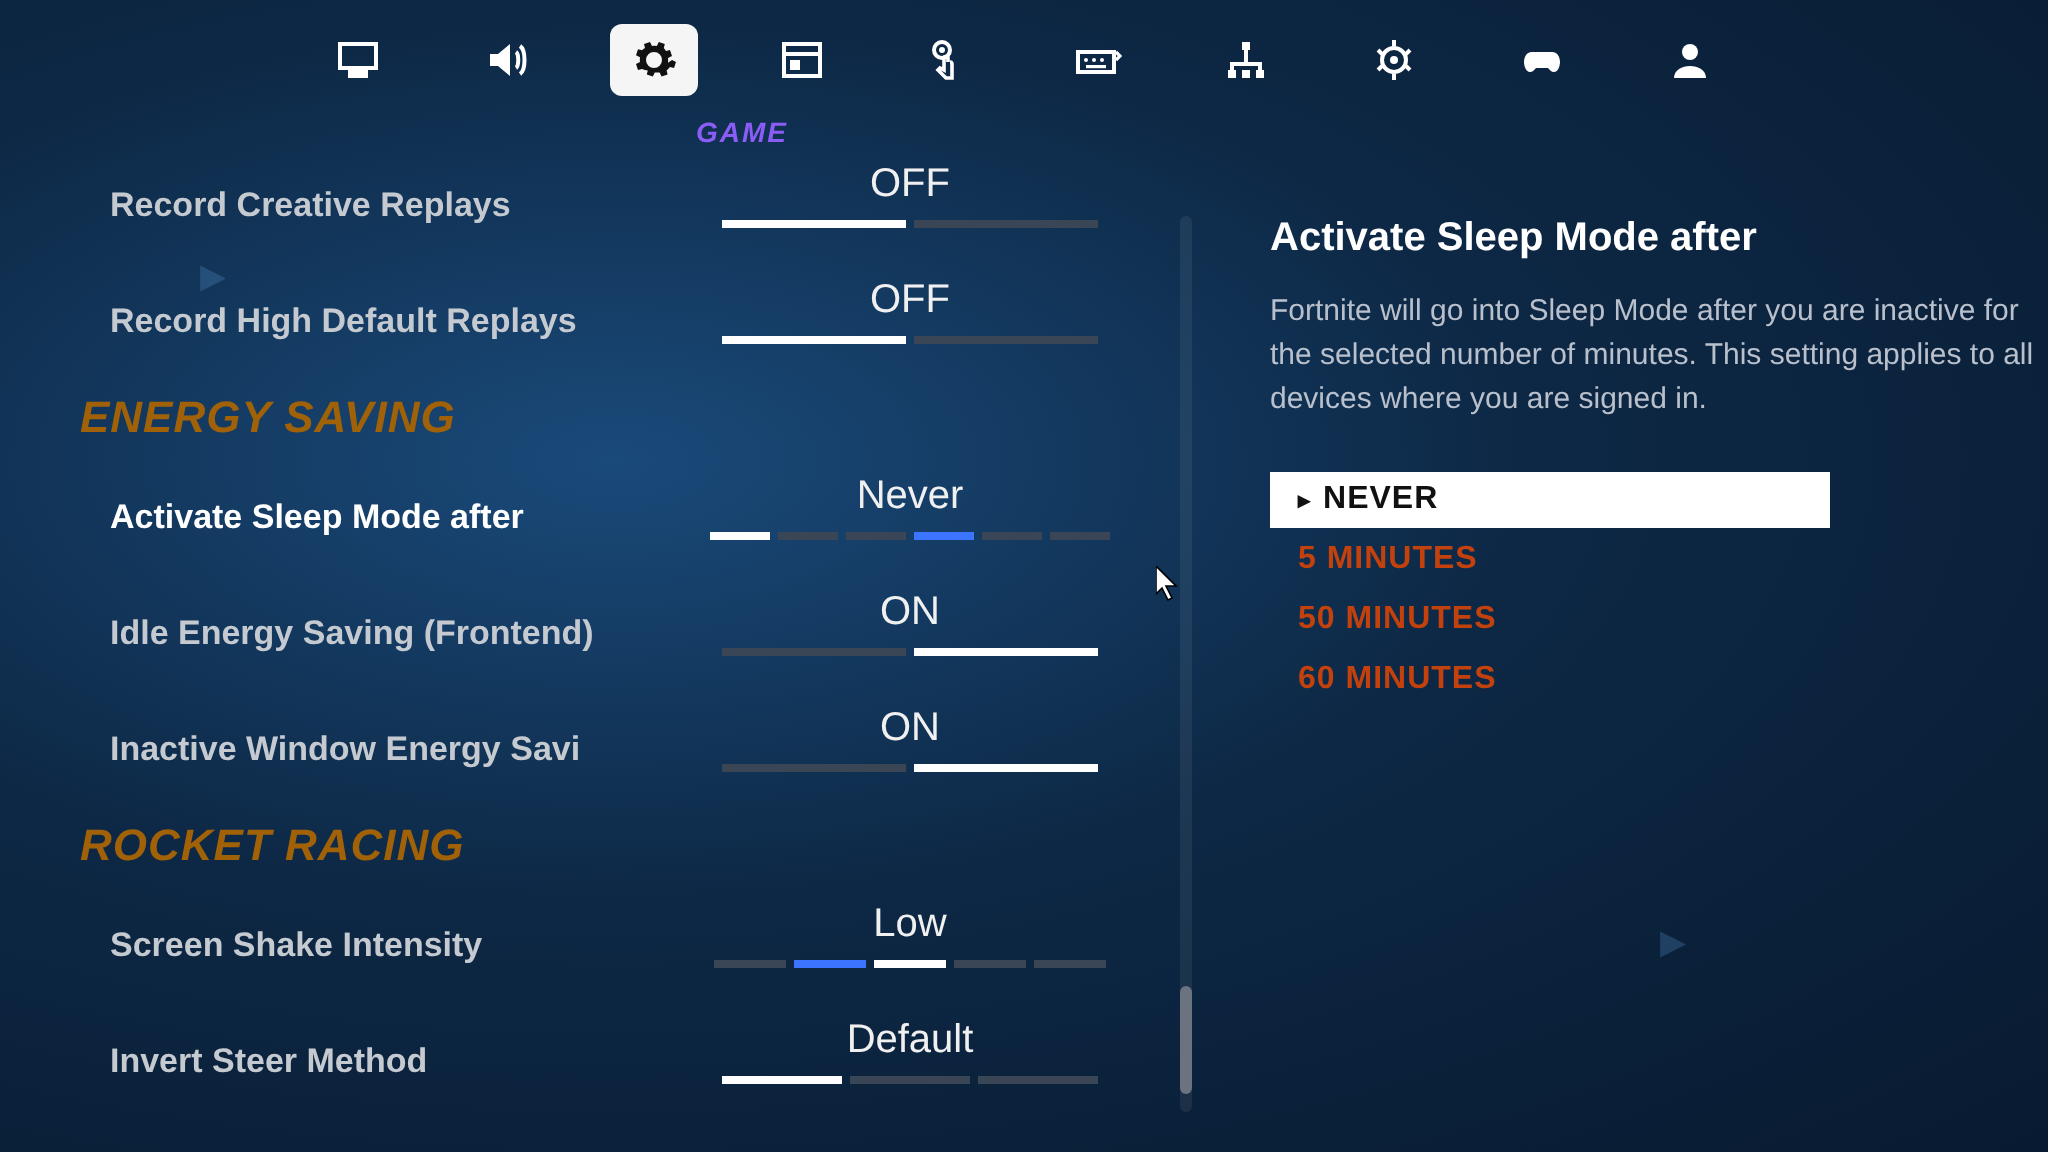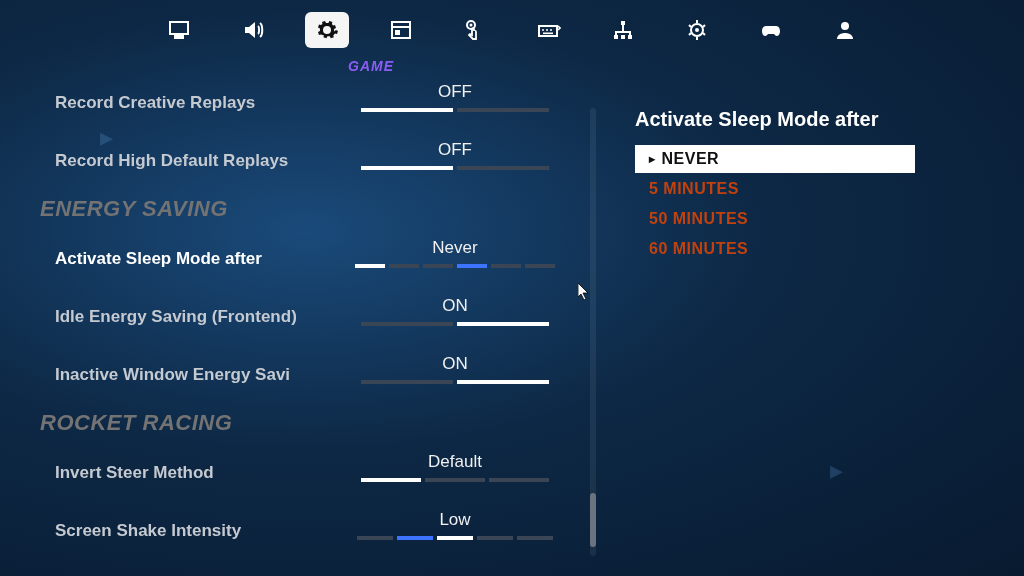--- a/index.html
+++ b/index.html
@@ -64,21 +64,21 @@
     font-weight: 600;
     color: #c5c9d0;
     margin-top: 12px;
   }
   .setting-row.sel .label { color: #ffffff; }
   .setting-row .value-col {
     width: 200px;
     text-align: center;
   }
   .setting-row .value {
-    font-size: 17px;
+    font-size: 20px;
     font-weight: 500;
     color: #f0f0f0;
   }
   .ticks {
     margin-top: 6px;
     display: flex;
     gap: 4px;
     justify-content: center;
   }
   .tick {
@@ -87,21 +87,21 @@
   }
   .tick.on { background: #ffffff; }
   .tick.hl { background: #3d74ff; }
 
   .section-head {
     padding: 10px 0 4px 40px;
     font-size: 22px;
     font-weight: 800;
     font-style: italic;
     letter-spacing: 0.5px;
-    color: #737373;
+    color: #a16207;
   }
 
   
   .vscroll {
     position: absolute;
     left: 590px;
     top: 108px;
     bottom: 20px;
     width: 6px;
     background: rgba(255,255,255,0.07);
@@ -298,51 +298,52 @@
       <div class="value-col">
         <div class="value">ON</div>
         <div class="ticks">
           <span class="tick " style="width:92px"></span>
           <span class="tick on" style="width:92px"></span>
         </div>
       </div>
     </div>
     <div class="section-head">ROCKET RACING</div>
     <div class="setting-row">
-      <div class="label">Invert Steer Method</div>
-      <div class="value-col">
-        <div class="value">Default</div>
-        <div class="ticks">
-          <span class="tick on" style="width:60px"></span>
-          <span class="tick " style="width:60px"></span>
-          <span class="tick " style="width:60px"></span>
-        </div>
-      </div>
-    </div>
-    <div class="setting-row">
       <div class="label">Screen Shake Intensity</div>
       <div class="value-col">
         <div class="value">Low</div>
         <div class="ticks">
           <span class="tick " style="width:36px"></span>
           <span class="tick hl" style="width:36px"></span>
           <span class="tick on" style="width:36px"></span>
           <span class="tick " style="width:36px"></span>
           <span class="tick " style="width:36px"></span>
         </div>
       </div>
     </div>
+    <div class="setting-row">
+      <div class="label">Invert Steer Method</div>
+      <div class="value-col">
+        <div class="value">Default</div>
+        <div class="ticks">
+          <span class="tick on" style="width:60px"></span>
+          <span class="tick " style="width:60px"></span>
+          <span class="tick " style="width:60px"></span>
+        </div>
+      </div>
+    </div>
   </div>
 
 <div class="vscroll">
   <div class="thumb" id="scroll-thumb" style="top: 86%; height: 12%;"></div>
 </div>
 
 <div class="detail">
   <div class="detail-title">Activate Sleep Mode after</div>
+  <div class="detail-desc">Fortnite will go into Sleep Mode after you are inactive for the selected number of minutes. This setting applies to all devices where you are signed in.</div>
   <div class="option-list" id="option-list">
       <div class="option-item sel">NEVER</div>
       <div class="option-item">5 MINUTES</div>
       <div class="option-item">50 MINUTES</div>
       <div class="option-item">60 MINUTES</div>
     </div>
 </div>
 
 <div class="deco" style="left:100px; top:122px;">▸</div>
 <div class="deco" style="left:830px; top:455px;">▸</div>

